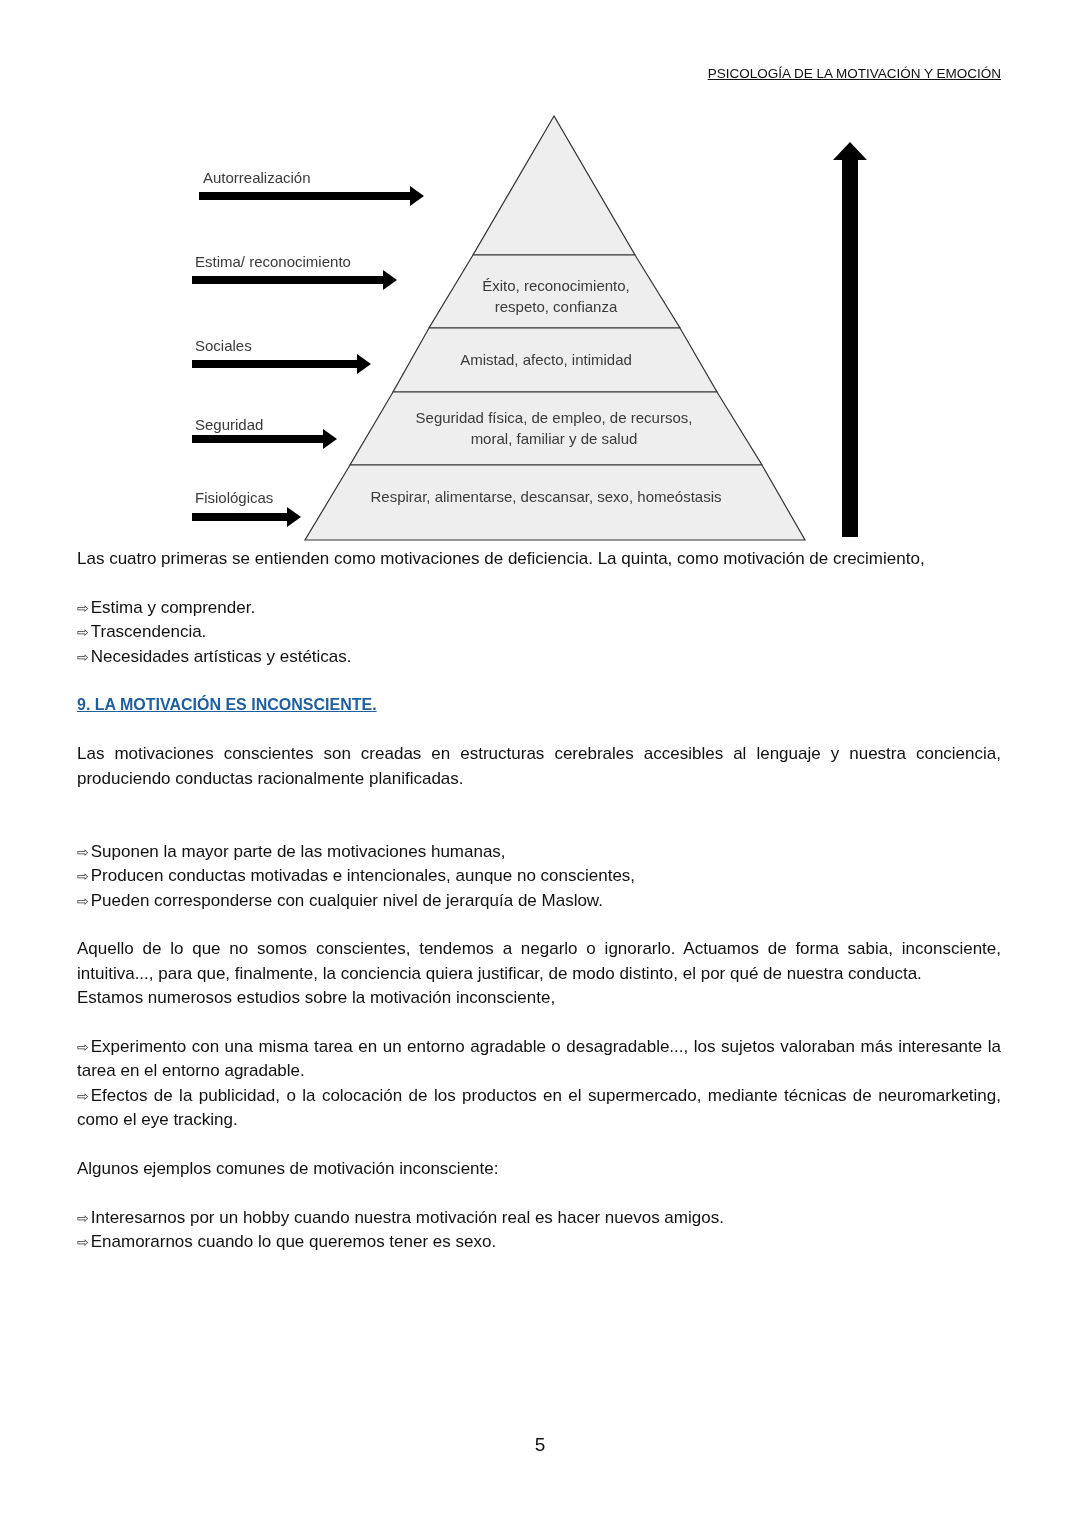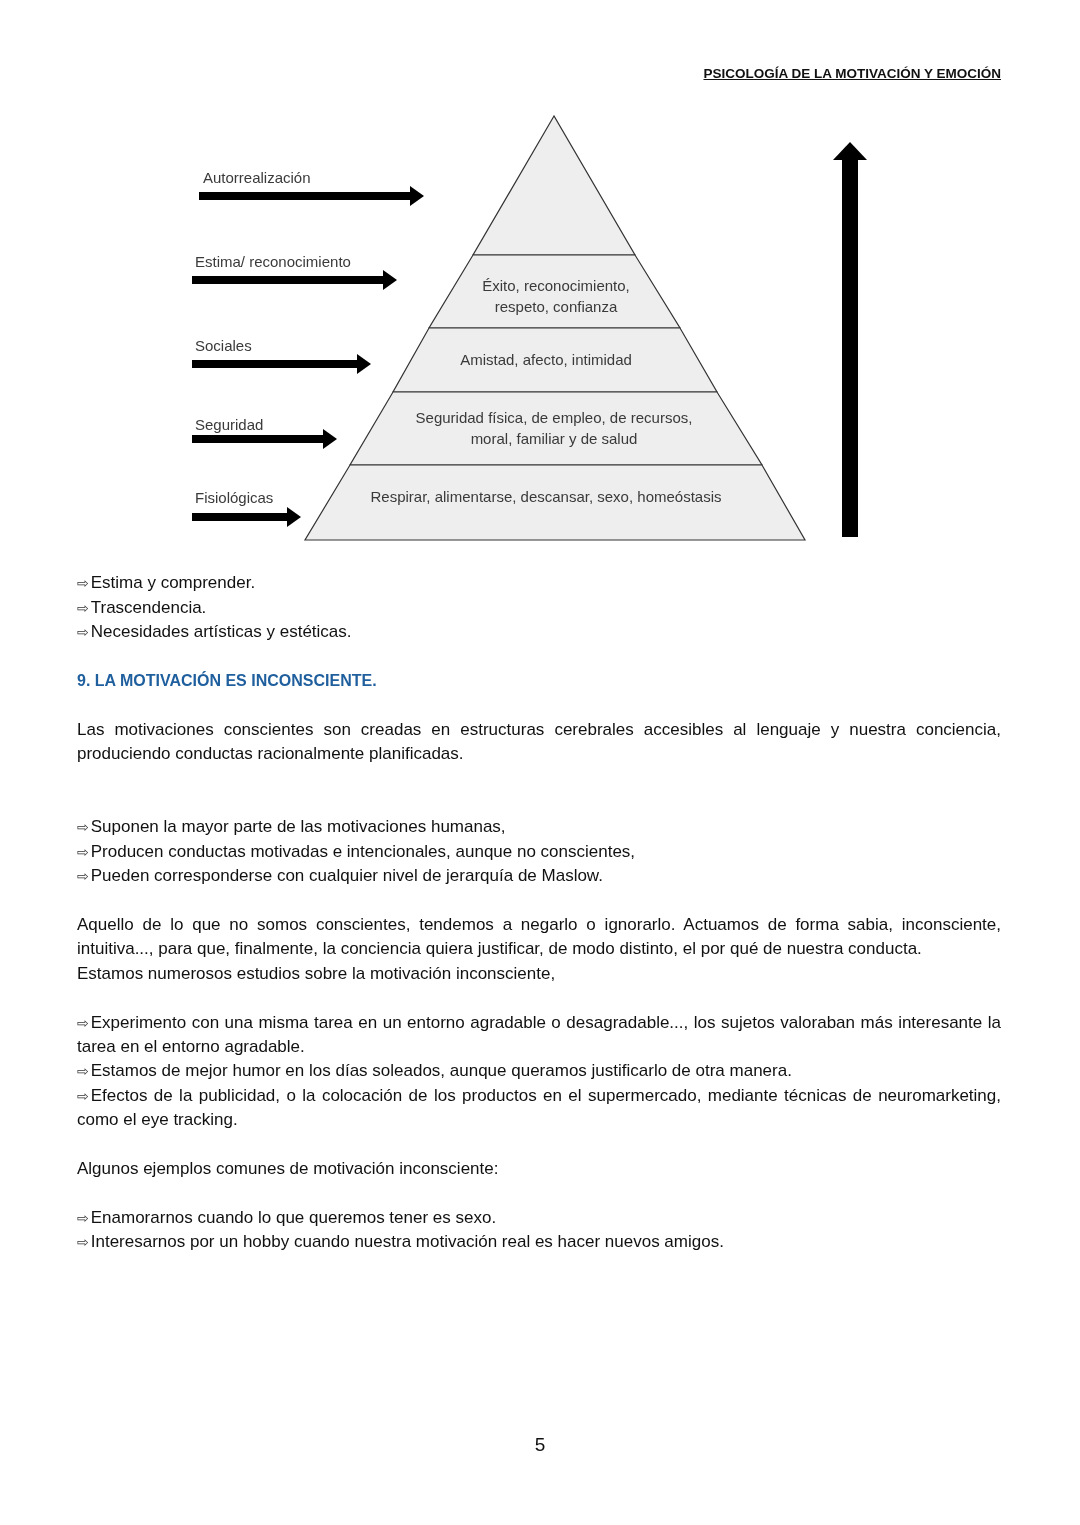--- a/index.html
+++ b/index.html
@@ -2,36 +2,36 @@
 <html><head>
   <meta charset="utf-8">
   <style>
     html, body { margin: 0; padding: 0; background: #ffffff; }
     body {
       width: 1080px; height: 1525px; position: relative; overflow: hidden;
       font-family: "Liberation Sans", sans-serif; color: #111111;
     }
     .running-header {
       position: absolute; top: 66px; right: 79px;
-      font-size: 13.5px; font-weight: bold; text-decoration: underline;
+      font-size: 13.5px; font-weight: normal; text-decoration: underline;
       letter-spacing: 0px; color: #111;
     }
     #diagram { position: absolute; left: 0; top: 0; width: 1080px; height: 550px; }
     .level-label { font-family: "Liberation Sans", sans-serif; font-size: 15px; fill: #3a3a3a; }
     .tier-text { font-family: "Liberation Sans", sans-serif; font-size: 15px; fill: #3a3a3a; }
     .content {
       position: absolute; left: 77px; top: 547px; width: 924px;
       font-size: 17px; line-height: 24.4px; color: #111;
     }
     .content p { margin: 0; text-align: justify; }
     .gap { height: 24.4px; }
     .bullet { display: block; }
     .bullet .arrow-glyph { font-size: 14px; color: #333; margin-right: 2px; }
     .section-title {
-      color: #1f5f9e; font-weight: bold; font-size: 16px;
+      color: #1f5f9e; font-weight: bold; text-decoration: underline; font-size: 16px;
     }
     .page-number {
       position: absolute; top: 1434px; left: 0; width: 1080px; text-align: center;
       font-size: 19px; color: #111;
     }
   </style>
 </head>
 <body>
 
 <div class="running-header">PSICOLOGÍA DE LA MOTIVACIÓN Y EMOCIÓN</div>
@@ -81,20 +81,21 @@
     <polygon points="287,507 301,517 287,527" fill="#000"></polygon>
   </g>
 
   <g>
     <rect x="842" y="157" width="16" height="380" fill="#000"></rect>
     <polygon points="833,160 850,142 867,160" fill="#000"></polygon>
   </g>
 </svg>
 
 <div class="content">
+  <p>Las cuatro primeras se entienden como motivaciones de deficiencia. La quinta, como motivación de crecimiento,</p>
   <div class="gap"></div>
   <div>
     <span class="bullet"><span class="arrow-glyph">⇨</span><span>Estima y comprender.</span></span>
     <span class="bullet"><span class="arrow-glyph">⇨</span><span>Trascendencia.</span></span>
     <span class="bullet"><span class="arrow-glyph">⇨</span><span>Necesidades artísticas y estéticas.</span></span>
   </div>
   <div class="gap"></div>
   <p><span class="section-title">9. LA MOTIVACIÓN ES INCONSCIENTE.</span></p>
   <div class="gap"></div>
   <p>Las motivaciones conscientes son creadas en estructuras cerebrales accesibles al lenguaje y nuestra conciencia, produciendo conductas racionalmente planificadas.</p>
@@ -104,25 +105,24 @@
     <span class="bullet"><span class="arrow-glyph">⇨</span><span>Suponen la mayor parte de las motivaciones humanas,</span></span>
     <span class="bullet"><span class="arrow-glyph">⇨</span><span>Producen conductas motivadas e intencionales, aunque no conscientes,</span></span>
     <span class="bullet"><span class="arrow-glyph">⇨</span><span>Pueden corresponderse con cualquier nivel de jerarquía de Maslow.</span></span>
   </div>
   <div class="gap"></div>
   <p>Aquello de lo que no somos conscientes, tendemos a negarlo o ignorarlo. Actuamos de forma sabia, inconsciente, intuitiva..., para que, finalmente, la conciencia quiera justificar, de modo distinto, el por qué de nuestra conducta.</p>
   <p>Estamos numerosos estudios sobre la motivación inconsciente,</p>
   <div class="gap"></div>
   <div>
     <p class="bullet"><span class="arrow-glyph">⇨</span><span>Experimento con una misma tarea en un entorno agradable o desagradable..., los sujetos valoraban más interesante la tarea en el entorno agradable.</span></p>
-    <p class="bullet"><span class="arrow-glyph">⇨</span><span>Estamos de mejor humor en los días soleados, aunque queramos justificarlo de otra manera.</span></p>
     <p class="bullet"><span class="arrow-glyph">⇨</span><span>Efectos de la publicidad, o la colocación de los productos en el supermercado, mediante técnicas de neuromarketing, como el eye tracking.</span></p>
   </div>
   <div class="gap"></div>
   <p>Algunos ejemplos comunes de motivación inconsciente:</p>
   <div class="gap"></div>
   <div>
+    <span class="bullet"><span class="arrow-glyph">⇨</span><span>Interesarnos por un hobby cuando nuestra motivación real es hacer nuevos amigos.</span></span>
     <span class="bullet"><span class="arrow-glyph">⇨</span><span>Enamorarnos cuando lo que queremos tener es sexo.</span></span>
-    <span class="bullet"><span class="arrow-glyph">⇨</span><span>Interesarnos por un hobby cuando nuestra motivación real es hacer nuevos amigos.</span></span>
   </div>
 </div>
 
 <div class="page-number">5</div>
 
 </body></html>

